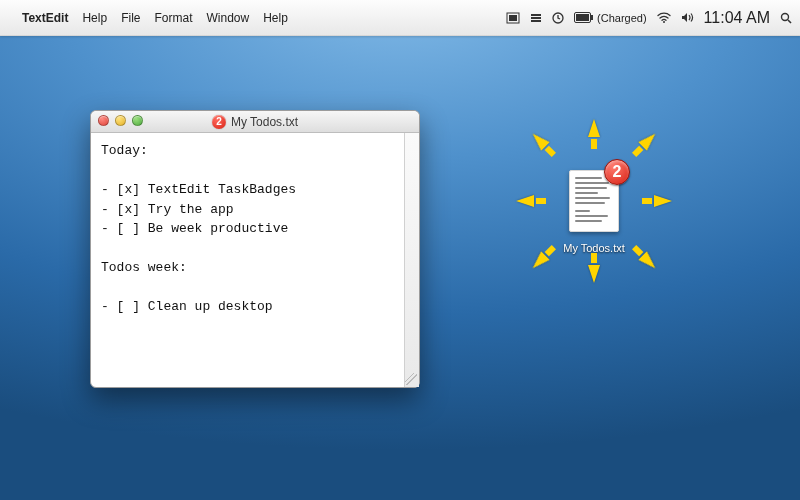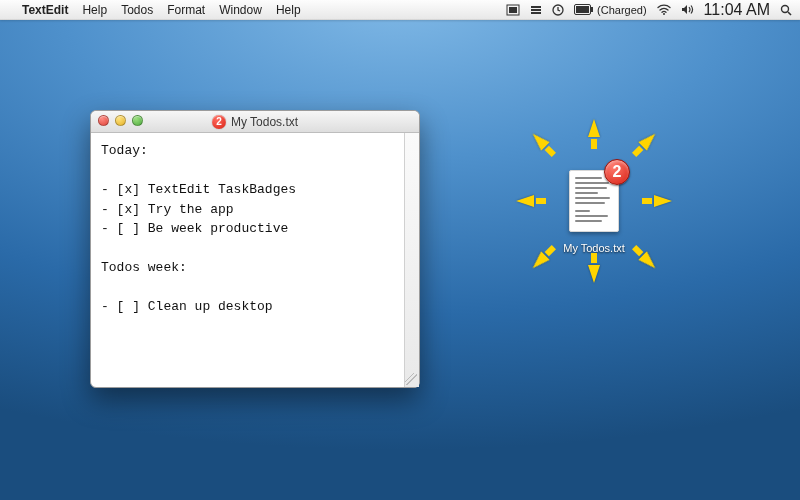--- a/index.html
+++ b/index.html
@@ -4,21 +4,21 @@
 <style>
   * { margin: 0; padding: 0; box-sizing: border-box; }
   html, body { width: 800px; height: 500px; overflow: hidden; font-family: "Lucida Grande", "Helvetica Neue", Arial, sans-serif; }
   .desktop {
     position: relative;
     width: 800px; height: 500px;
     background: radial-gradient(ellipse 120% 90% at 50% 0%, #7fb8e6 0%, #4f91cc 35%, #2a6aa8 70%, #1a4d7e 100%);
   }
   
   .menubar {
-    position: absolute; top:0; left:0; right:0; height:20px;
+    position: absolute; top:0; left:0; right:0; height:36px;
     background: linear-gradient(#fdfdfd,#e8e8e8);
     border-bottom:1px solid rgba(0,0,0,.15);
     display:flex; align-items:center; font-size:12px; color:#222;
     padding:0 8px;
     box-shadow: 0 1px 2px rgba(0,0,0,.15);
   }
   .menubar .left { display:flex; align-items:center; gap:14px; }
   .menubar .apple { font-size:14px; }
   .menubar .appname { font-weight:bold; }
   .menubar .item { cursor:default; }
@@ -116,21 +116,21 @@
 </head>
 <body>
 
 <div class="desktop">
 
   <div class="menubar">
     <div class="left">
       <span class="apple item"></span>
       <span class="appname item">TextEdit</span>
       <span class="item">Help</span>
-      <span class="item">Todos</span>
+      <span class="item">File</span>
       <span class="item">Format</span>
       <span class="item">Window</span>
       <span class="item">Help</span>
     </div>
     <div class="right">
       <span class="stat">
         <svg width="14" height="12" viewBox="0 0 14 12">
             <rect x="1" y="1" width="12" height="10" fill="none" stroke="#333" stroke-width="1"></rect>
             <rect x="3" y="3" width="8" height="6" fill="#333"></rect>
           </svg>

